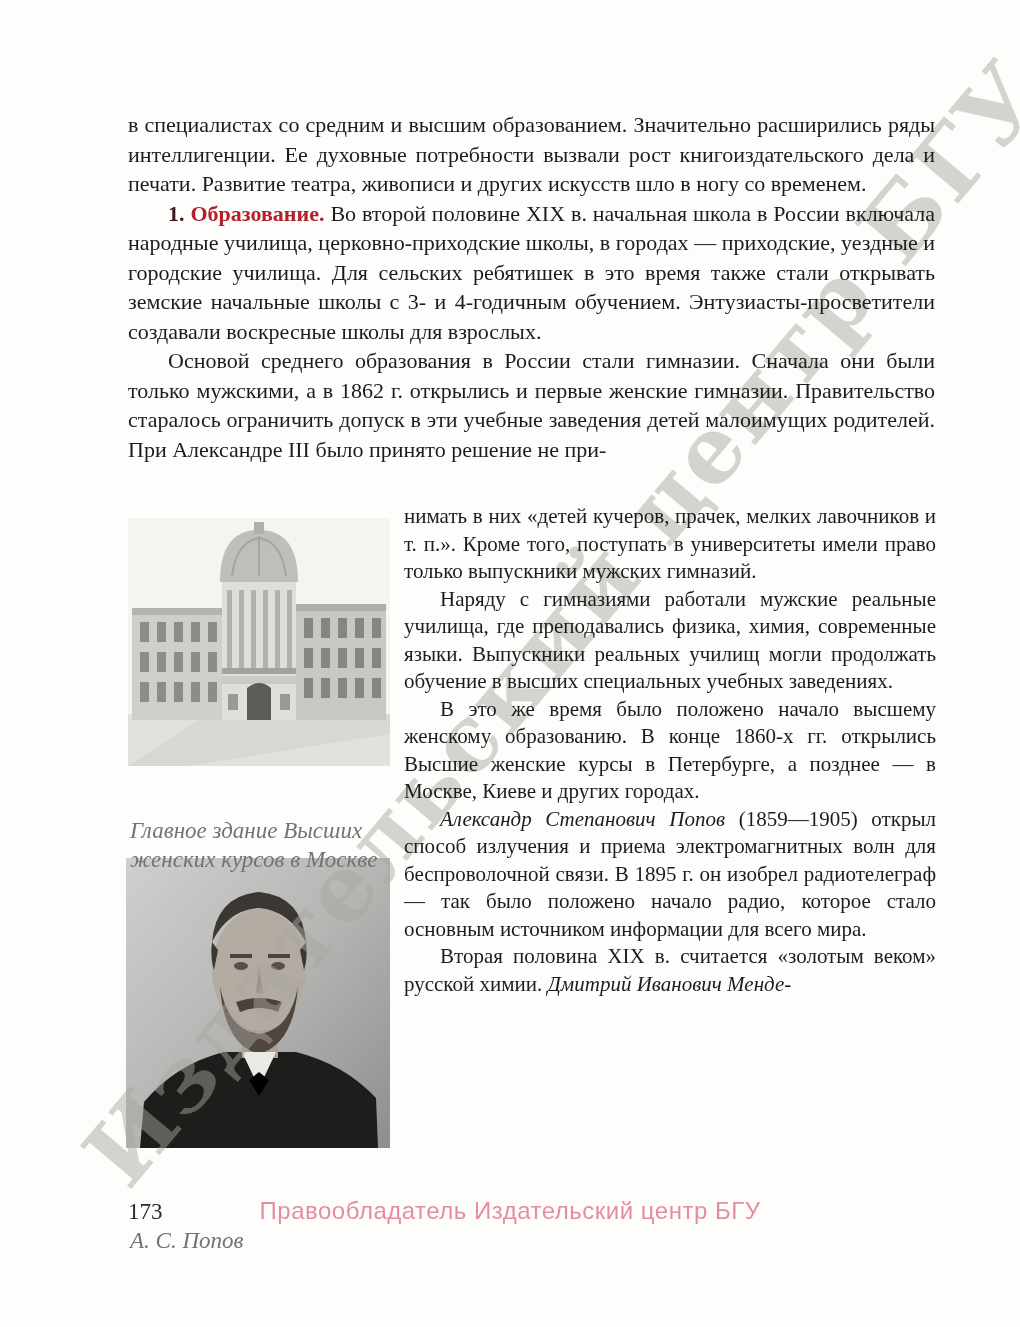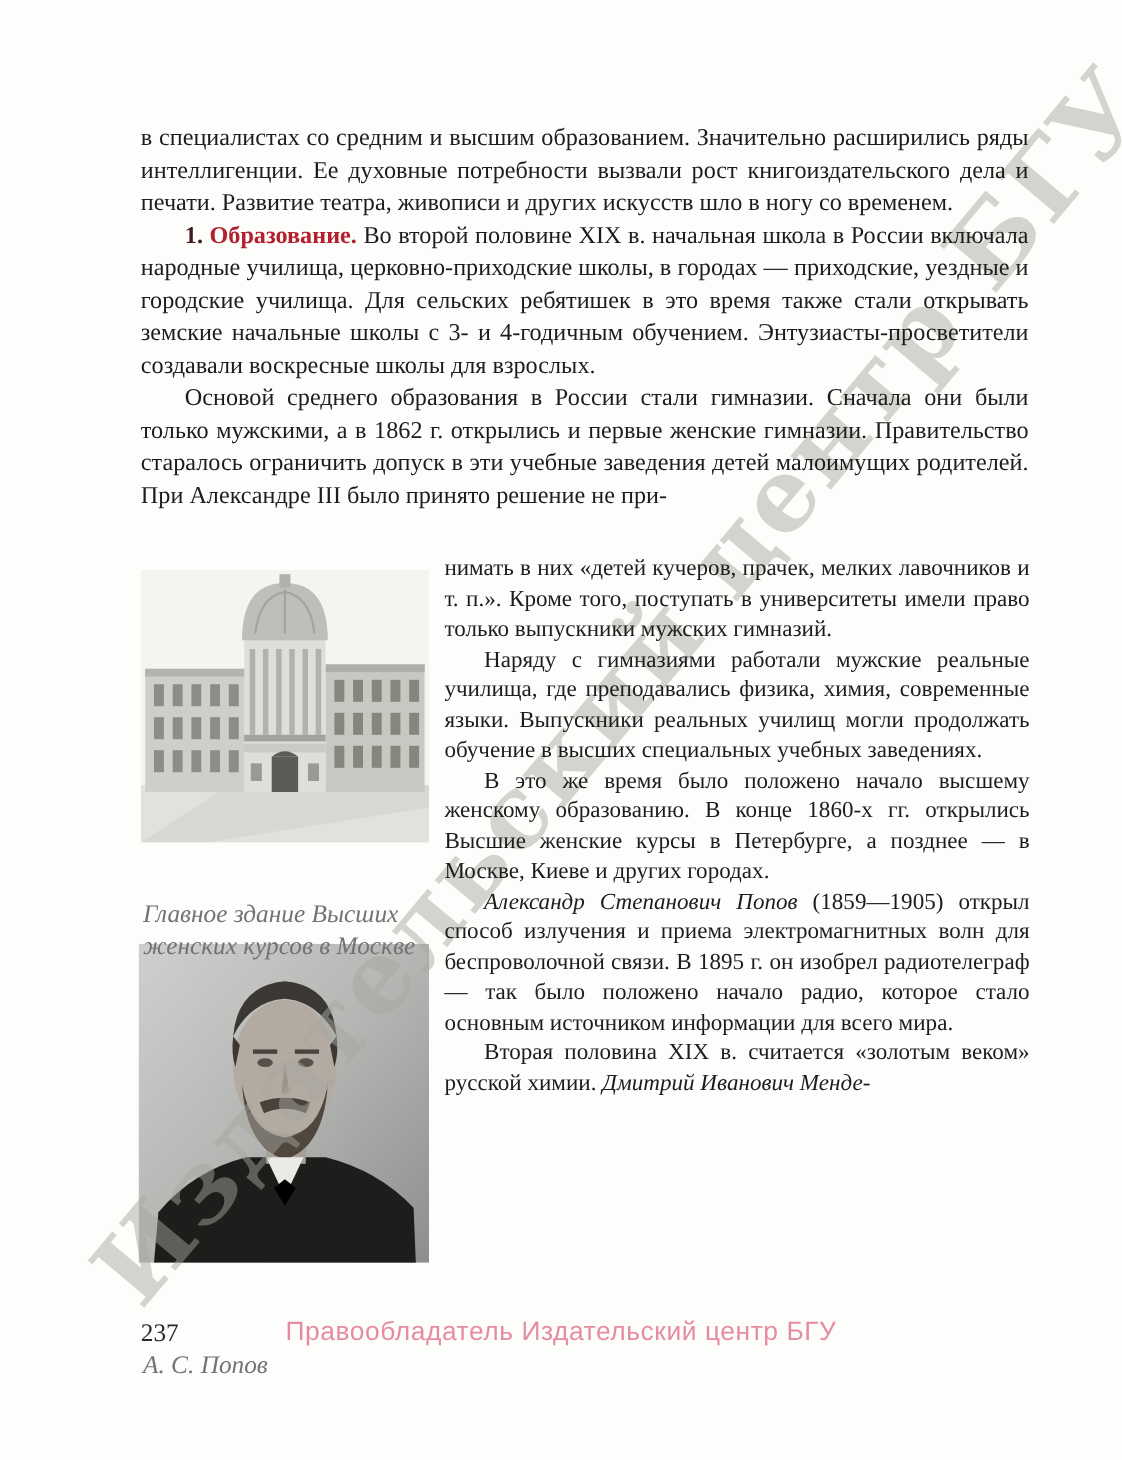--- a/index.html
+++ b/index.html
@@ -206,15 +206,15 @@
 
 <div class="textblock right-col">
   <p><span>нимать в них «детей кучеров, прачек, мелких лавочников и т. п.». Кроме того, поступать в университеты имели право только выпускники мужских гимназий.</span></p>
   <p class="indent"><span>Наряду с гимназиями работали мужские </span><span class="it">реальные училища</span><span>, где преподавались физика, химия, современные языки. Выпускники реальных училищ могли продолжать обучение в высших специальных учебных заведениях.</span></p>
   <p class="indent"><span>В это же время было положено начало высшему женскому образованию. В конце 1860-х гг. открылись Высшие женские курсы в Петербурге, а позднее — в Москве, Киеве и других городах.</span></p>
   <p class="indent"><span class="bi">Александр Степанович Попов</span><span> (1859—1905) открыл способ излучения и приема электромагнитных волн для беспроволочной связи. В 1895 г. он изобрел радиотелеграф — так было положено начало радио, которое стало основным источником информации для всего мира.</span></p>
   <p class="indent"><span>Вторая половина XIX в. считается «золотым веком» русской химии. </span><span class="bi">Дмитрий Иванович Менде-</span></p>
 </div>
 
 <div class="footer-row">
-  <span class="page-number">237</span>
+  <span class="page-number">173</span>
   <span class="publisher">Правообладатель Издательский центр БГУ</span>
 </div>
 
 </body></html>

